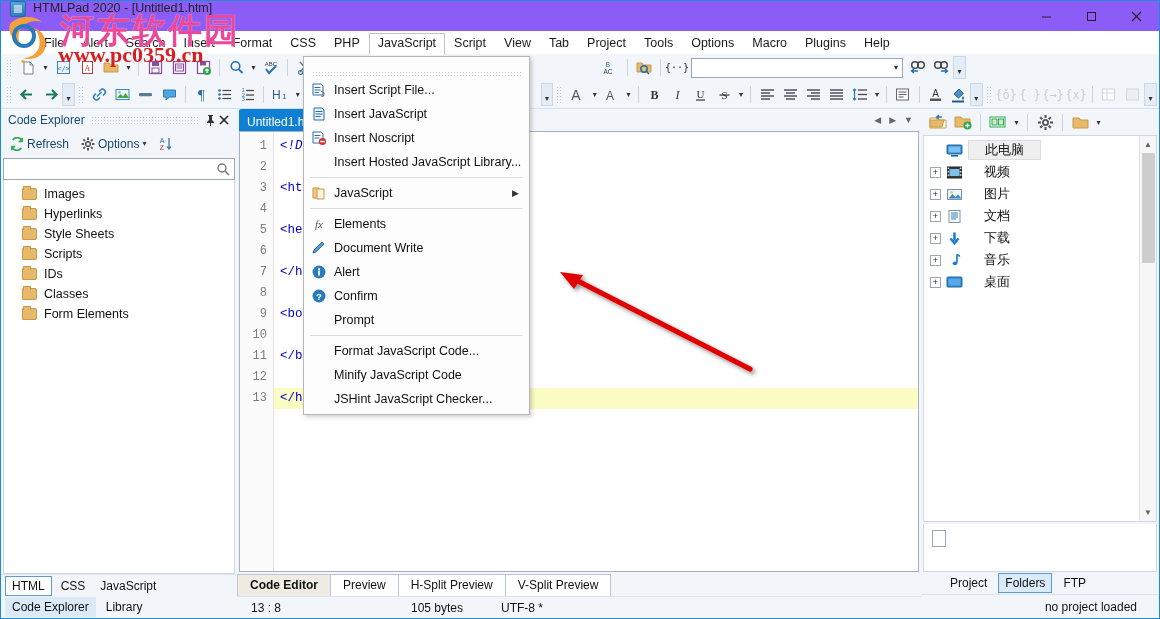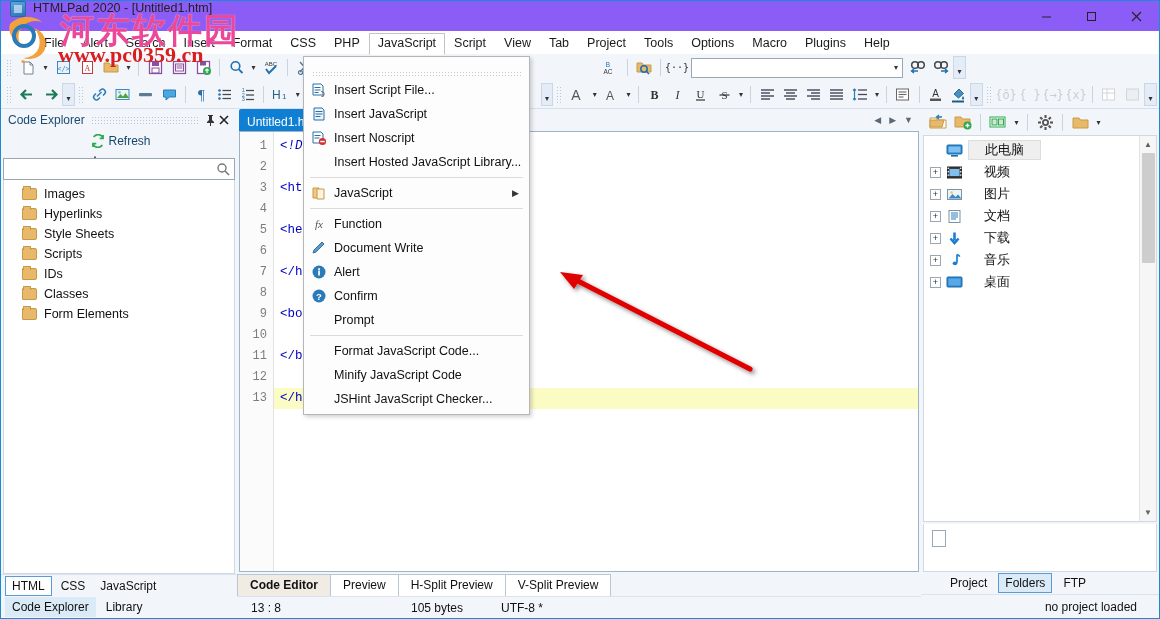--- a/index.html
+++ b/index.html
@@ -95,21 +95,21 @@
   .panel-head {
     height:22px; min-height:22px; display:flex; align-items:center;
     padding:0 4px 0 7px; font-size:12px; color:#1b4a73;
   }
   .panel-head .dots {
     flex:1; height:8px; margin:0 6px;
     background-image:radial-gradient(#b9c6d6 38%, transparent 42%);
     background-size:3px 3px; background-position:0 3px;
   }
   .panel-head .hbtn { width:14px; text-align:center; font-size:11px; color:#222; }
-  .panel-tools { height:25px; display:flex; align-items:center; padding-left:4px; gap:2px;flex-direction:column; }
+  .panel-tools { height:25px; display:flex; align-items:center; padding-left:4px; gap:2px; }
   .ptool { display:flex; align-items:center; gap:3px; padding:2px 4px; font-size:12px;
            color:#16466e; border:1px solid transparent; border-radius:2px; }
 
   
   .left { width:236px; min-width:236px; border-right:none; }
   .searchbox {
     margin:2px 2px 0 2px; height:22px; border:1px solid #9aa7b4; background:#fff;
     display:flex; align-items:center; justify-content:flex-end; padding-right:4px;
   }
   .tree { flex:1; background:#ffffff; margin:0 2px 0 2px; border:1px solid #cfd8e3; border-top:none;
@@ -1014,21 +1014,21 @@
   </div>
 
   <div class="dd-sep"></div>
 
   <div class="dd-item">
     <span class="dd-ico">
       <svg width="20" height="16" viewBox="0 0 20 16">
           <text x="10" y="12" font-size="11" fill="#555" text-anchor="middle" font-family="serif" font-style="italic">fx</text>
         </svg>
     </span>
-    <span class="dd-label">Function</span>
+    <span class="dd-label">Elements</span>
   </div>
 
   <div class="dd-item">
     <span class="dd-ico">
       <svg width="18" height="16" viewBox="0 0 18 16">
           <path d="M3 13l1-3 8-8 2 2-8 8z" fill="#5b9bd5" stroke="#35719c" stroke-width="1"></path>
         </svg>
     </span>
     <span class="dd-label">Document Write</span>
   </div>

